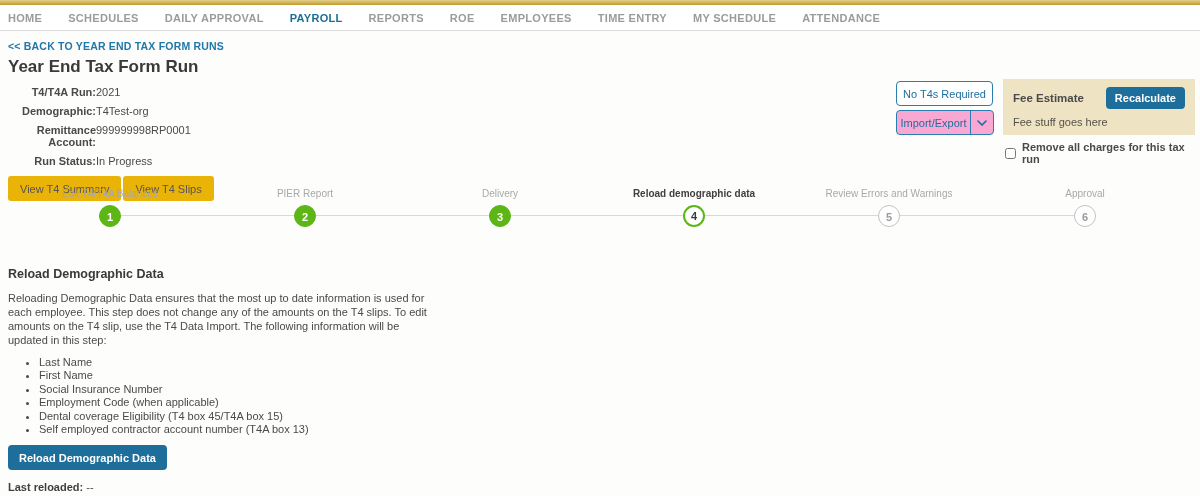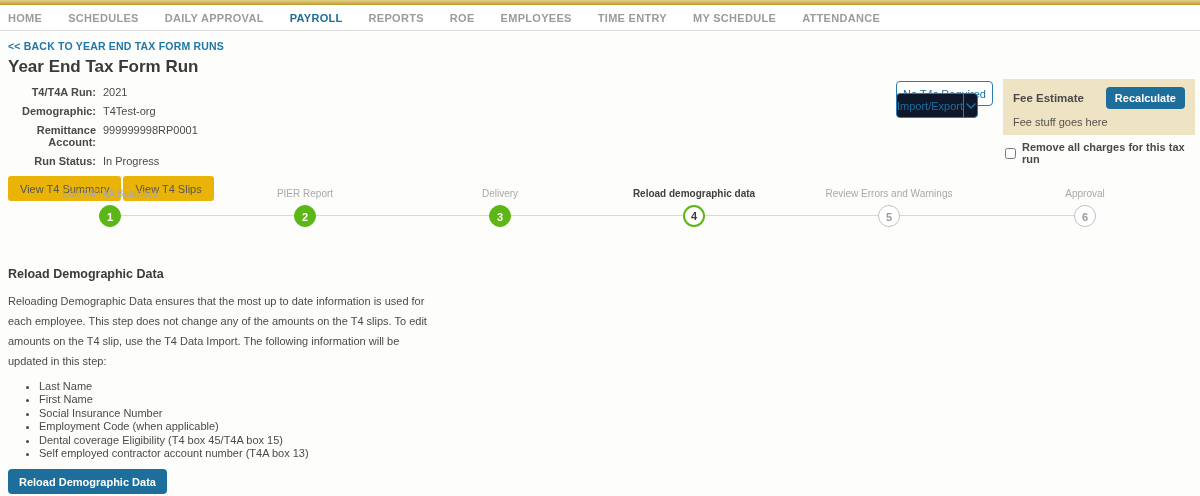--- a/index.html
+++ b/index.html
@@ -31,39 +31,39 @@
   .back-link {
     display:inline-block; margin-top:9px;
     font-size:10.5px; font-weight:700; letter-spacing:.2px;
     color:#2078a8; text-transform:uppercase; cursor:pointer; text-decoration:none;
   }
   .page-title { margin-top:3px; font-size:17px; font-weight:700; color:#3a3a3a; }
   
   .info-grid { margin-top:9px; }
   .info-row { display:flex; margin-bottom:7px; font-size:11px; line-height:12px; }
   .info-label { width:88px; text-align:right; font-weight:700; color:#4a4a4a; }
-  .info-value { margin-left:7px; color:#4a4a4a; }
+  .info-value { color:#4a4a4a; }
   
   .summary-row { margin-top:9px; display:flex; gap:2px; }
   .light-btn {
     background:#eab308; border:none; border-radius:3px;
     font-family:inherit; font-size:11px; color:#555;
     padding:6px 12px; height:25px; cursor:pointer; white-space:nowrap;
   }
   
   .outline-btn {
     position:absolute; background:#fff;
     border:1px solid #2b7dad; border-radius:4px;
     color:#1d6e9e; font-family:inherit; font-size:11px;
     cursor:pointer; display:flex; align-items:center; justify-content:center;
   }
   .btn-no-t4s { left:896px; top:81px; width:97px; height:25px; }
   .split-btn {
-    position:absolute; left:896px; top:93px; width:82px; height:25px;
-    border:1px solid #2b7dad; border-radius:4px; background:#0f172a;
+    position:absolute; left:896px; top:110px; width:98px; height:25px;
+    border:1px solid #2b7dad; border-radius:4px; background:#f9a8d4;
     display:flex; align-items:stretch; cursor:pointer;
   }
   .split-main {
     flex:1; display:flex; align-items:center; justify-content:center;
     font-size:11px; color:#1d6e9e;
   }
   .split-caret {
     width:23px; border-left:1px solid #2b7dad;
     display:flex; align-items:center; justify-content:center;
   }
@@ -100,21 +100,21 @@
     position:relative; width:22px; height:22px; margin:0 auto; border-radius:50%;
     font-size:11px; font-weight:700; line-height:22px; cursor:pointer;
     background:#fff; border:1px solid #c2c2c2; color:#9a9a9a;
   }
   .step.completed .step-circle { background:#5cb615; border:1px solid #5cb615; color:#fff; }
   .step.current .step-circle { background:#fff; border:2px solid #5cb615; color:#3a3a3a; line-height:18px; }
   
   .section { margin-top:66px; }
   .section-heading { font-size:12.5px; font-weight:700; color:#3a3a3a; }
   .section-paragraph {
-    margin-top:10px; width:420px; font-size:11px; line-height:20px; color:#4a4a4a;
+    margin-top:10px; width:420px; font-size:11px; line-height:14px; color:#4a4a4a;
   }
   .bullet-list { margin-top:9px; padding-left:31px; }
   .bullet-list li { font-size:11px; line-height:13.4px; color:#4a4a4a; }
   .reload-btn { margin-top:9px; height:25px; padding:5px 11px; }
   .last-reloaded { margin-top:11px; font-size:11px; }
   .last-reloaded .lbl { font-weight:700; color:#3f3f3f; }
 </style>
 </head>
 <body>
 

